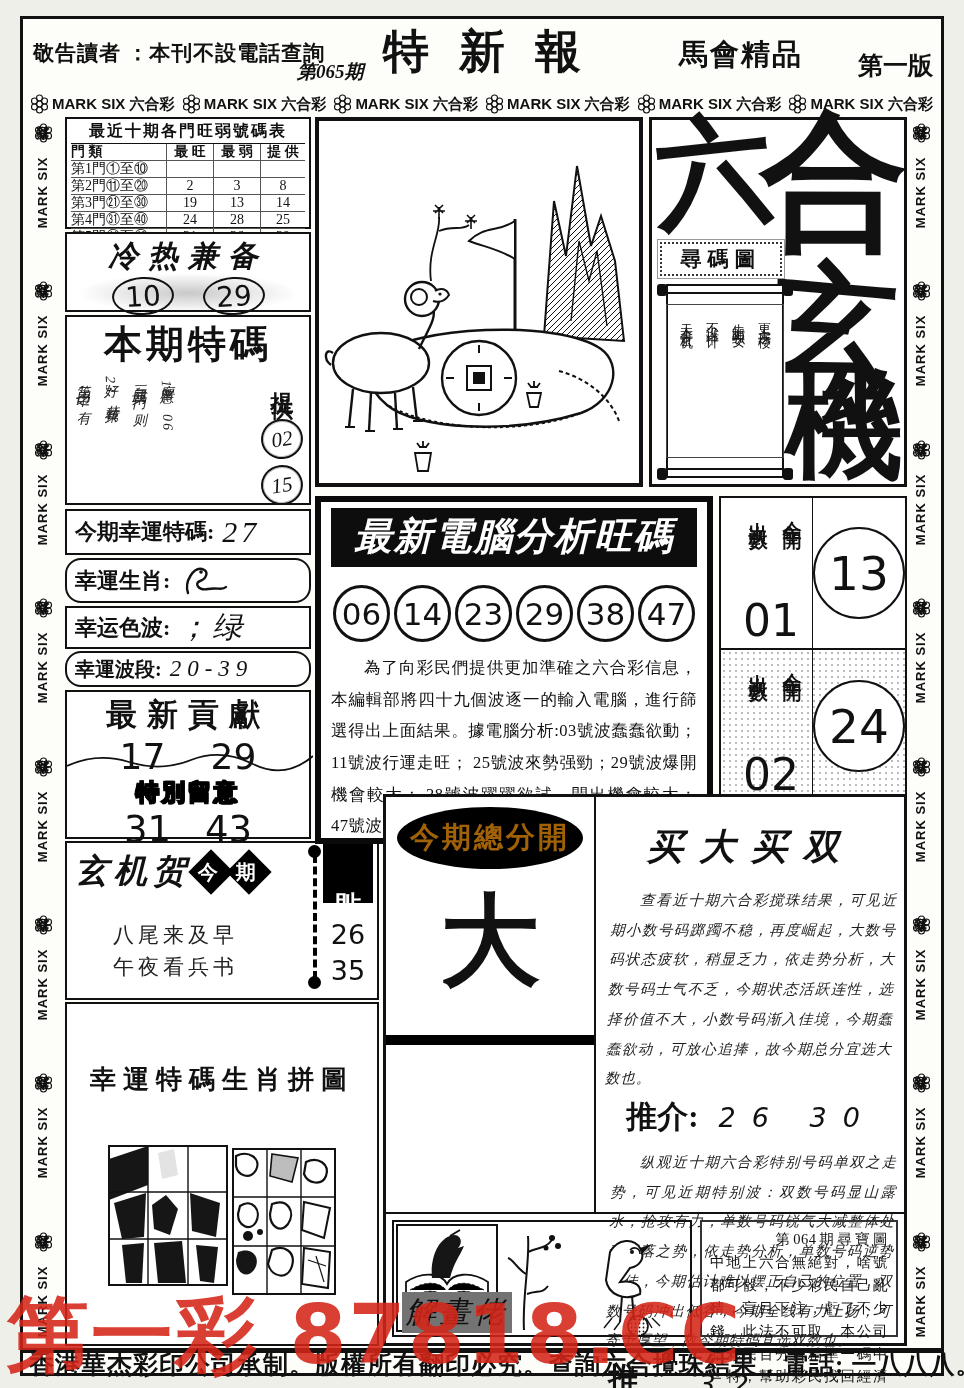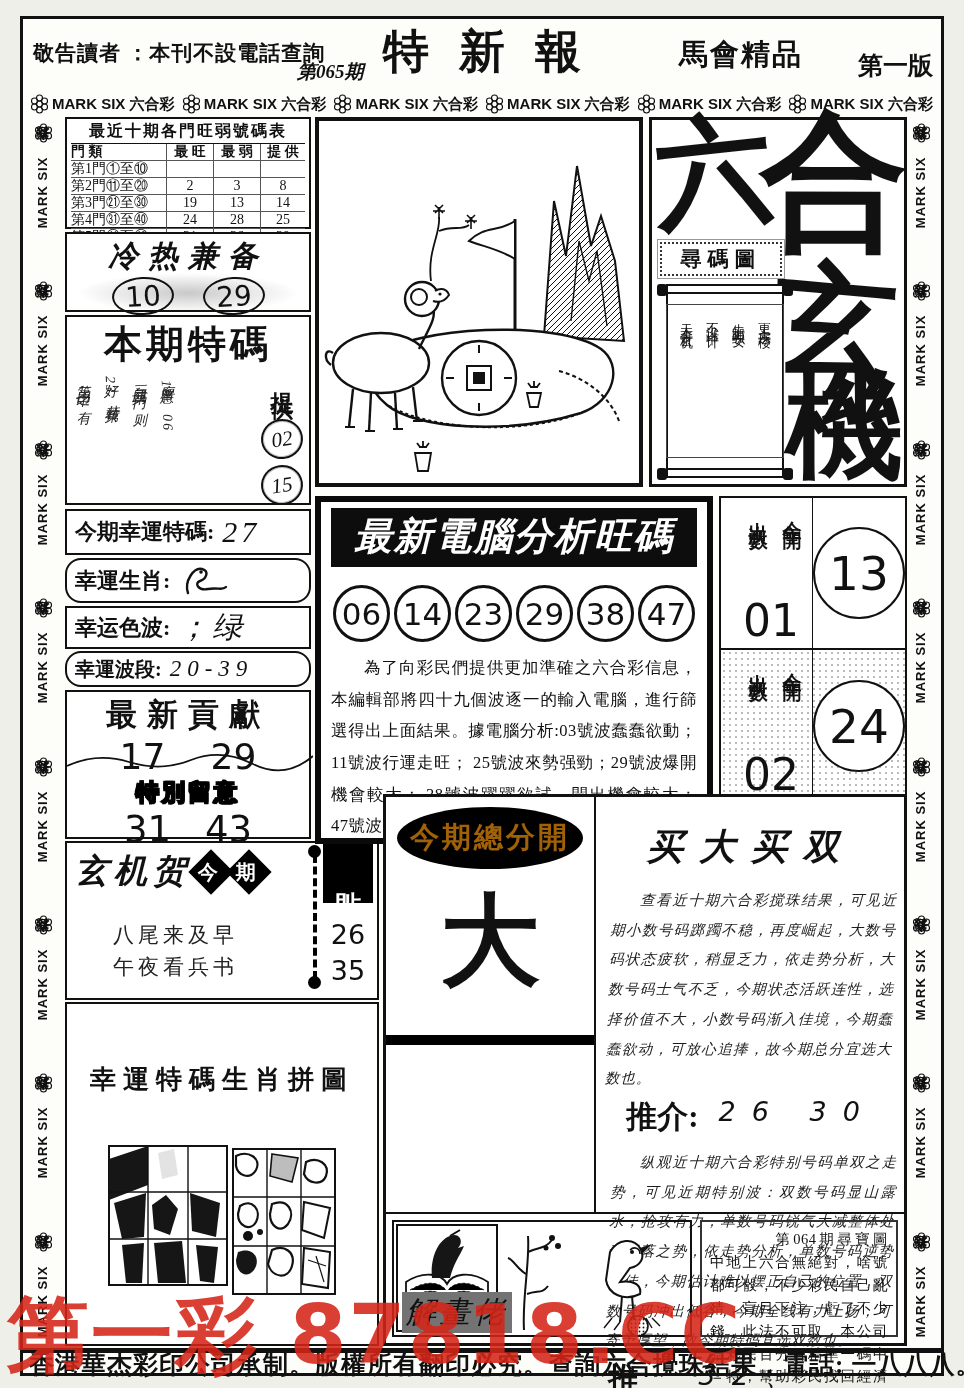--- a/index.html
+++ b/index.html
@@ -134,21 +134,21 @@
   .sp-open { position:absolute; left:0; right:0; top:248px; bottom:0; }
   .sp-stem { width:14px; height:26px; background:#000; margin:-6px auto 0; }
   .sp-vals { position:relative; display:flex; justify-content:space-around; align-items:center; height:96px; }
   .sp-vals .vbar { position:absolute; left:50%; top:-22px; bottom:-2px; width:13px; background:#000; transform:translateX(-50%); }
   .sp-val { font-size:45px; font-weight:900; font-style:italic; }
 
   .sub-right { position:absolute; left:212px; right:0; top:0; height:415px; padding:4px 10px; }
   .buy-title { text-align:center; font-size:36px; font-weight:900; font-style:italic; letter-spacing:16px; margin-top:22px; white-space:nowrap; }
   .handtext { font-size:14.5px; font-style:italic; line-height:2.05; color:#1d1d1d; letter-spacing:1px; text-align:justify; text-indent:2em; transform:skewX(-2deg); }
   .bt1 { margin-top:14px; }
-  .refer-row { display:flex; align-items:flex-start; justify-content:center; gap:20px; margin-top:2px; }
+  .refer-row { display:flex; align-items:center; justify-content:center; gap:20px; margin-top:2px; }
   .refer-lbl { font-size:31px; font-weight:900; }
   .refer-nums { font-size:27px; font-style:italic; letter-spacing:16px; font-family:"DejaVu Sans",sans-serif; }
   .bt2 { margin-top:10px; }
 
   .bottom-row { position:absolute; left:0; right:0; top:415px; bottom:0; border-top:2px solid #111; }
   .scene-box { position:absolute; left:6px; top:6px; width:300px; bottom:6px; border:2px solid #111; }
   .scene-label { position:absolute; left:8px; bottom:2px; font-size:30px; font-weight:400; font-style:italic; letter-spacing:4px; background:#737373; padding:0 4px; }
   .note-box { position:absolute; left:314px; right:6px; top:6px; bottom:6px; border:2px solid #333; padding:6px 8px; }
   .note-text { font-size:14.5px; line-height:1.58; text-align:justify; text-indent:4.5em; letter-spacing:.5px; }
 

